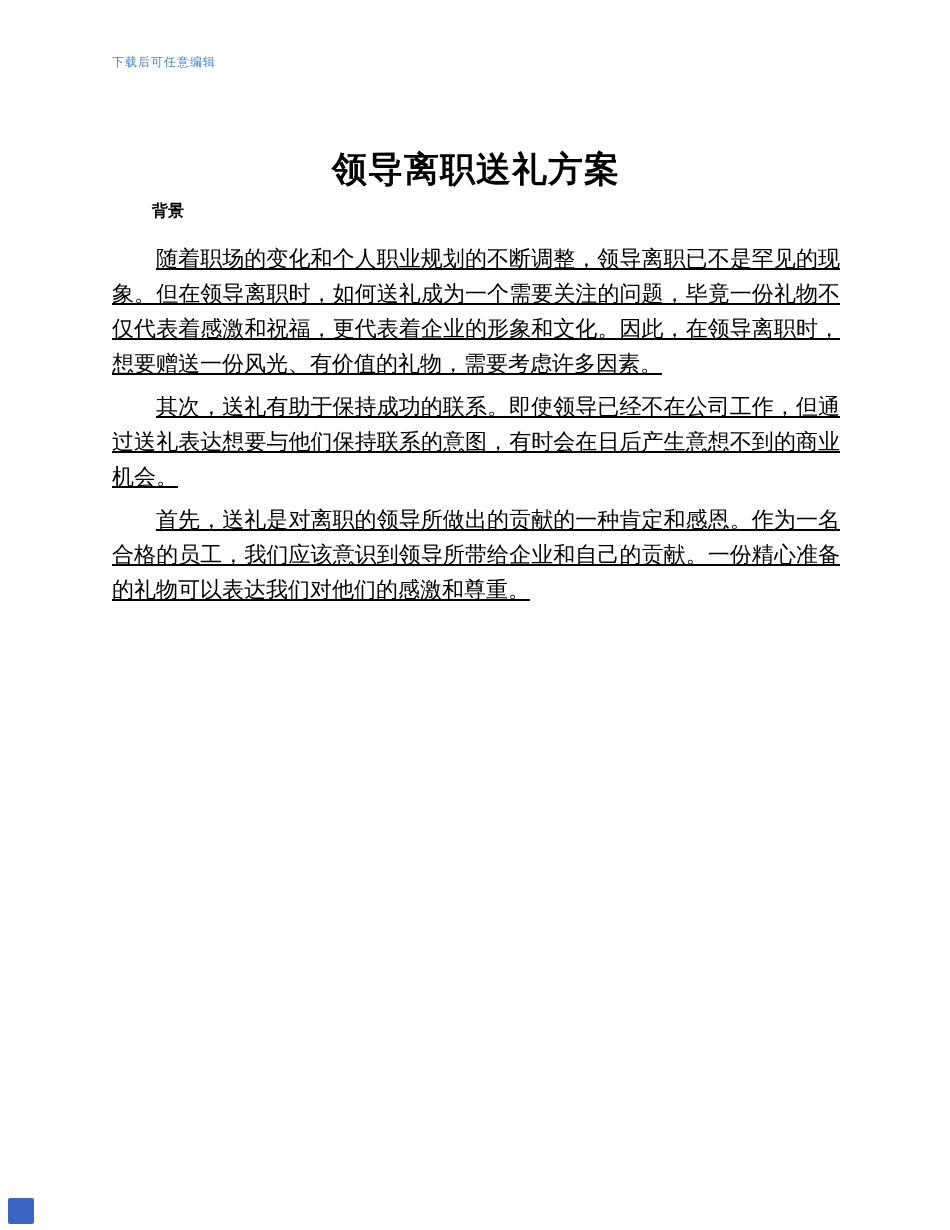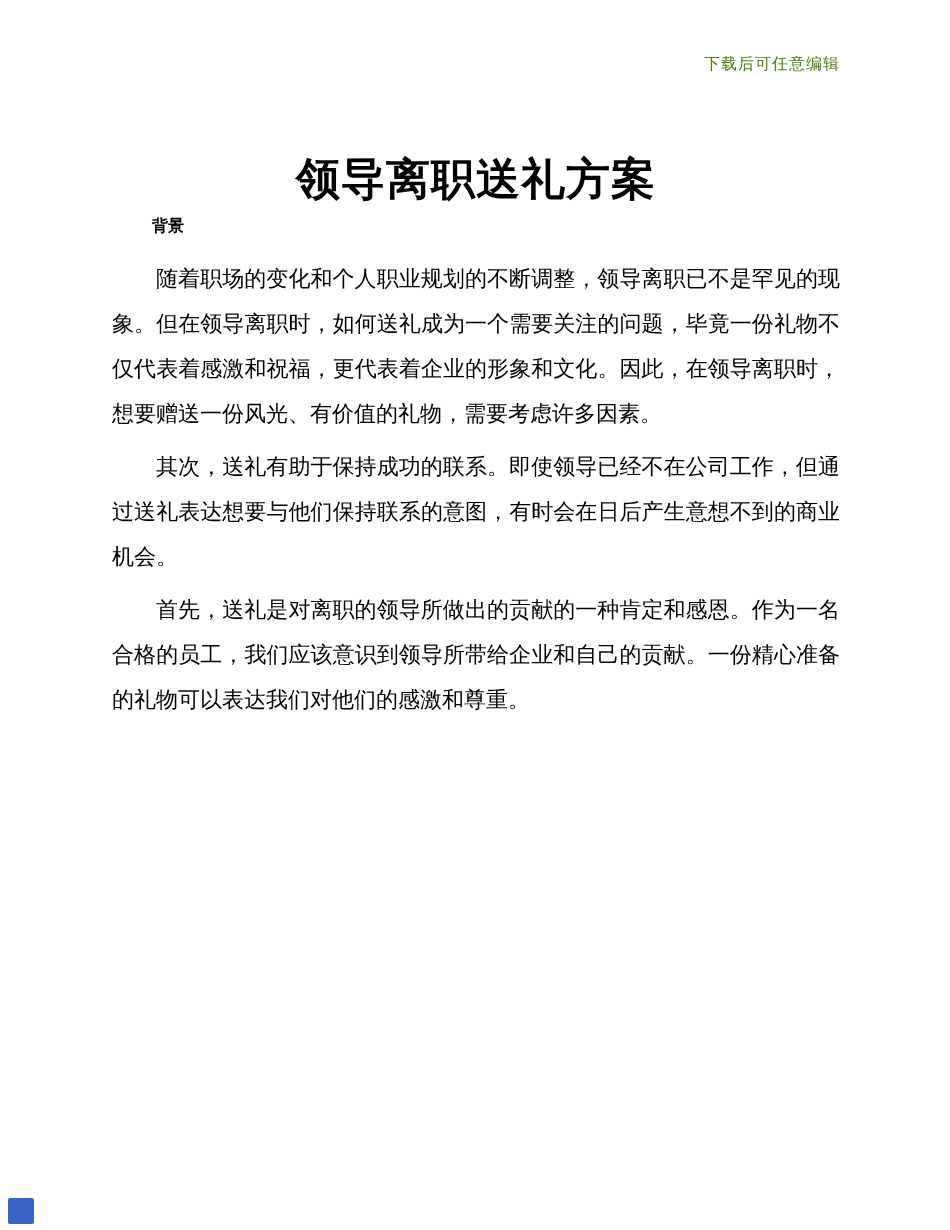--- a/index.html
+++ b/index.html
@@ -11,50 +11,51 @@
     position: relative;
     overflow: hidden;
     font-family: "Liberation Serif", "DejaVu Serif", serif;
     color: #000000;
   }
   .doc {
     padding: 0 110px 0 112px;
   }
   .watermark {
     padding-top: 54px;
-    text-align: right;
-    font-size: 16px;
+    text-align: left;
+    font-size: 12px;
     letter-spacing: 1px;
-    color: #4d7c0f;
+    color: #3b82f6;
     font-family: "Liberation Serif", "DejaVu Serif", serif;
   }
   h1.doc-title {
     margin: 76px 0 0 0;
     text-align: center;
-    font-size: 44px;
+    font-size: 35px;
     line-height: 1.25;
     font-weight: 800;
     font-family: "Liberation Sans", "DejaVu Sans", sans-serif;
     letter-spacing: 1px;
   }
   h2.section-heading {
     margin: 10px 0 20px 0;
     padding-left: 40px;
     font-size: 16px;
     line-height: 1.25;
     font-weight: 700;
     font-family: "Liberation Sans", "DejaVu Sans", sans-serif;
   }
   p.body-paragraph {
     margin: 0 0 8px 0;
     font-size: 22px;
-    line-height: 45px;
+    line-height: 35px;
     text-indent: 2em;
     text-align: justify;
     font-family: "Liberation Serif", "DejaVu Serif", serif;
+    text-decoration: underline;
   }
   .corner-marker {
     position: absolute;
     left: 8px;
     bottom: 6px;
     width: 26px;
     height: 26px;
     border-radius: 2px;
   }
 </style>

